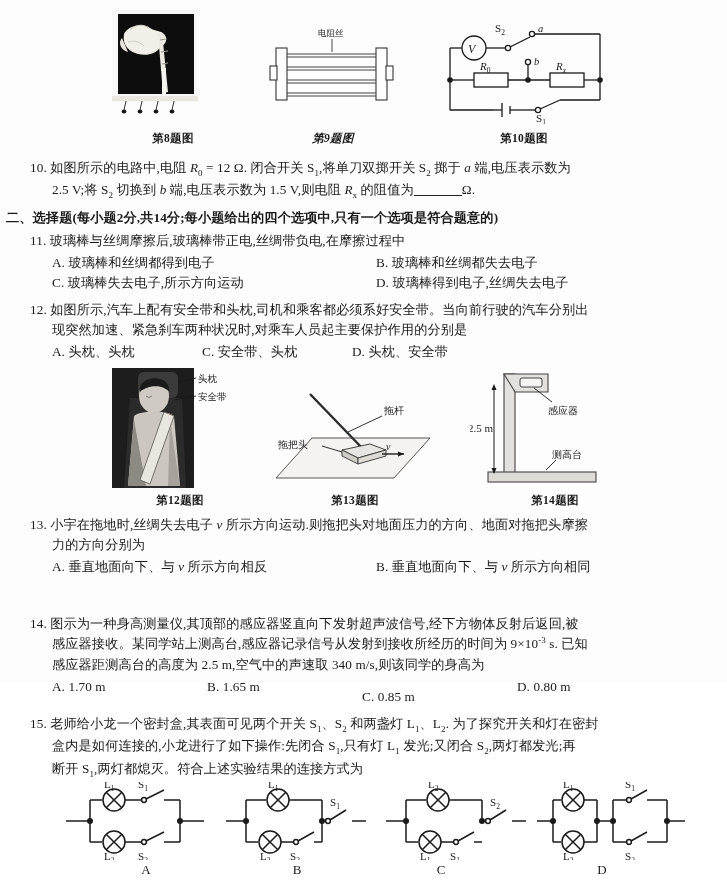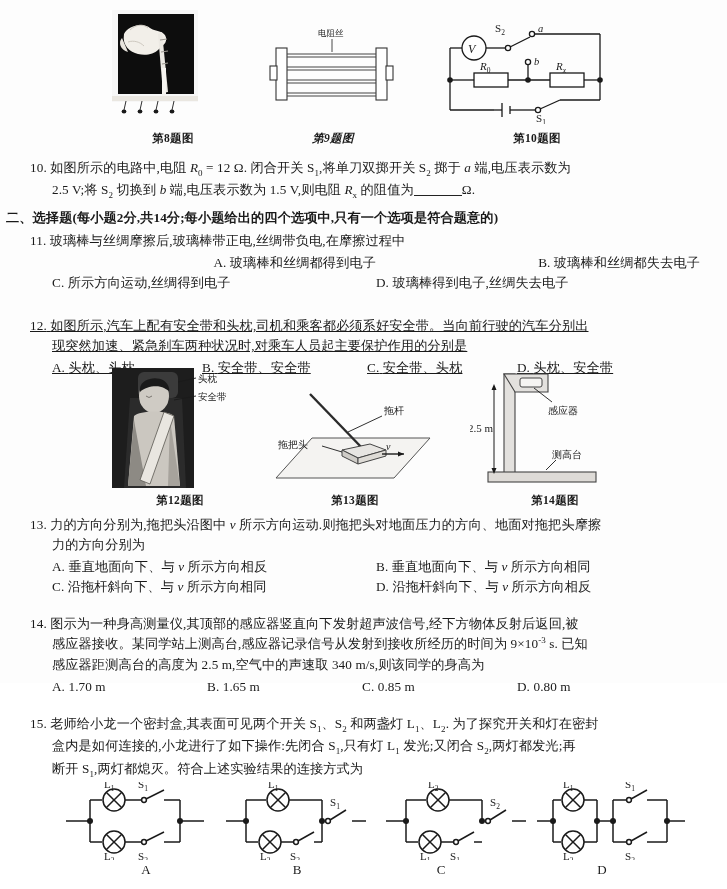--- a/index.html
+++ b/index.html
@@ -45,21 +45,21 @@
     left: 0; top: 0;
     width: 727px; height: 130px;
   }
   .fig8 { position: absolute; left: 108px; top: 8px; width: 96px; height: 110px; }
   .fig9 { position: absolute; left: 258px; top: 14px; width: 150px; height: 105px; }
   .fig10 { position: absolute; left: 432px; top: 12px; width: 190px; height: 112px; }
 
   .cap-row1 { position: absolute; top: 131px; width: 727px; height: 18px; }
   .cap8 { position: absolute; left: 123px; width: 100px; }
   .cap9 { position: absolute; left: 258px; width: 150px; font-style: italic; }
-  .cap10 { position: absolute; left: 452px; width: 170px; }
+  .cap10 { position: absolute; left: 439px; width: 170px; }
 
   
   .blk { position: absolute; left: 30px; width: 670px; }
 
   .opts2 { display: flex; }
   .opts2 > div { width: 50%; }
   .opts4 { display: flex; }
 
   
   .figrow2 { position: absolute; left: 0; top: 368px; width: 727px; height: 124px; }
@@ -232,57 +232,53 @@
     </div>
   </div>
 
   <div class="blk qtext" style="top:208px; left:6px; font-weight:bold;">二、选择题(每小题2分,共14分;每小题给出的四个选项中,只有一个选项是符合题意的)</div>
 
   <div class="blk qtext" style="top:231px;">
     <div>
       <span>11.</span>
       <span>玻璃棒与丝绸摩擦后,玻璃棒带正电,丝绸带负电,在摩擦过程中</span>
     </div>
-    <div class="opts2 indent" style="margin-top:2px;text-align:right;">
+    <div class="opts2 indent" style="margin-top:2px;">
       <div>
         <span>A.</span>
         <span>玻璃棒和丝绸都得到电子</span>
       </div>
       <div>
         <span>B.</span>
         <span>玻璃棒和丝绸都失去电子</span>
       </div>
     </div>
     <div class="opts2 indent">
       <div>
         <span>C.</span>
-        <span>所示方向运动,丝绸得到电子</span>
+        <span>玻璃棒失去电子,所示方向运动</span>
       </div>
       <div>
         <span>D.</span>
         <span>玻璃棒得到电子,丝绸失去电子</span>
       </div>
     </div>
   </div>
 
-  <div class="blk qtext" style="top:316px;text-decoration:underline;">
+  <div class="blk qtext" style="top:300px;">
     <div>
       <span>12.</span>
       <span>如图所示,汽车上配有安全带和头枕,司机和乘客都必须系好安全带。当向前行驶的汽车分别出</span>
     </div>
     <div class="indent">现突然加速、紧急刹车两种状况时,对乘车人员起主要保护作用的分别是</div>
     <div class="indent opts4" style="margin-top:2px;">
       <div style="width:150px;">
         <span>A.</span>
         <span>头枕、头枕</span>
       </div>
-      <div style="width:165px;">
-        <span>B.</span>
-        <span>安全带、安全带</span>
-      </div>
       <div style="width:150px;">
         <span>C.</span>
         <span>安全带、头枕</span>
       </div>
       <div>
         <span>D.</span>
         <span>头枕、安全带</span>
       </div>
     </div>
   </div>
@@ -371,41 +367,31 @@
 
   <div class="cap-row2">
     <div class="caption cap12">第12题图</div>
     <div class="caption cap13">第13题图</div>
     <div class="caption cap14">第14题图</div>
   </div>
 
   <div class="blk qtext" style="top:515px;">
     <div>
       <span>13.</span>
-      <span>力的方向分别为,拖把头沿图中 </span><span class="ital">v</span><span> 所示方向运动.则拖把头对地面压力的方向、地面对拖把头摩擦</span>
+      <span>小宇在拖地时,丝绸失去电子 </span><span class="ital">v</span><span> 所示方向运动.则拖把头对地面压力的方向、地面对拖把头摩擦</span>
     </div>
     <div class="indent">力的方向分别为</div>
     <div class="opts2 indent" style="margin-top:2px;">
       <div>
         <span>A.</span>
         <span>垂直地面向下、与 </span><span class="ital">v</span><span> 所示方向相反</span>
       </div>
       <div>
         <span>B.</span>
         <span>垂直地面向下、与 </span><span class="ital">v</span><span> 所示方向相同</span>
-      </div>
-    </div>
-    <div class="opts2 indent">
-      <div>
-        <span>C.</span>
-        <span>沿拖杆斜向下、与 </span><span class="ital">v</span><span> 所示方向相同</span>
-      </div>
-      <div>
-        <span>D.</span>
-        <span>沿拖杆斜向下、与 </span><span class="ital">v</span><span> 所示方向相反</span>
       </div>
     </div>
   </div>
 
   <div class="blk qtext" style="top:614px;">
     <div>
       <span>14.</span>
       <span>图示为一种身高测量仪,其顶部的感应器竖直向下发射超声波信号,经下方物体反射后返回,被</span>
     </div>
     <div class="indent">
@@ -414,21 +400,21 @@
     <div class="indent">感应器距测高台的高度为 2.5 m,空气中的声速取 340 m/s,则该同学的身高为</div>
     <div class="indent opts4" style="margin-top:2px;">
       <div style="width:155px;">
         <span>A.</span>
         <span>1.70 m</span>
       </div>
       <div style="width:155px;">
         <span>B.</span>
         <span>1.65 m</span>
       </div>
-      <div style="width:155px;">
+      <div style="width:155px;margin-top:10px;">
         <span>C.</span>
         <span>0.85 m</span>
       </div>
       <div>
         <span>D.</span>
         <span>0.80 m</span>
       </div>
     </div>
   </div>
 

